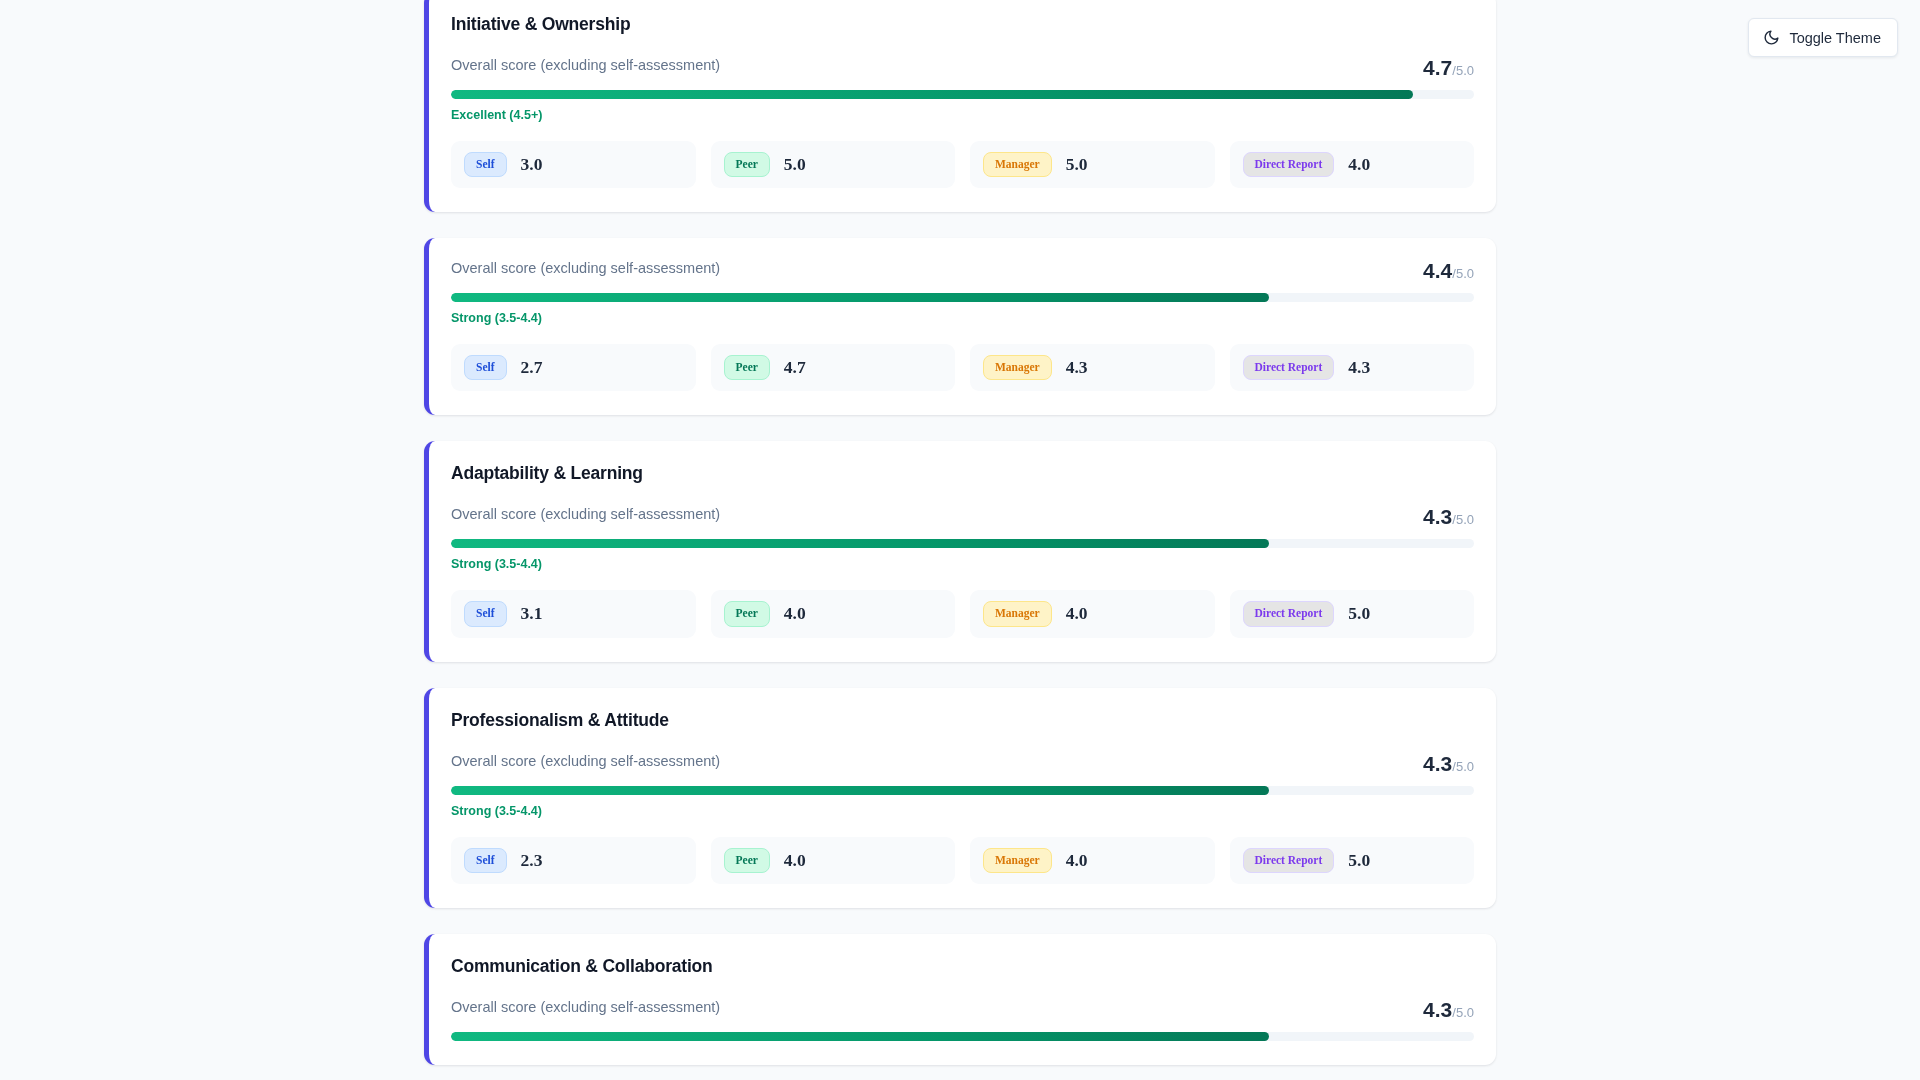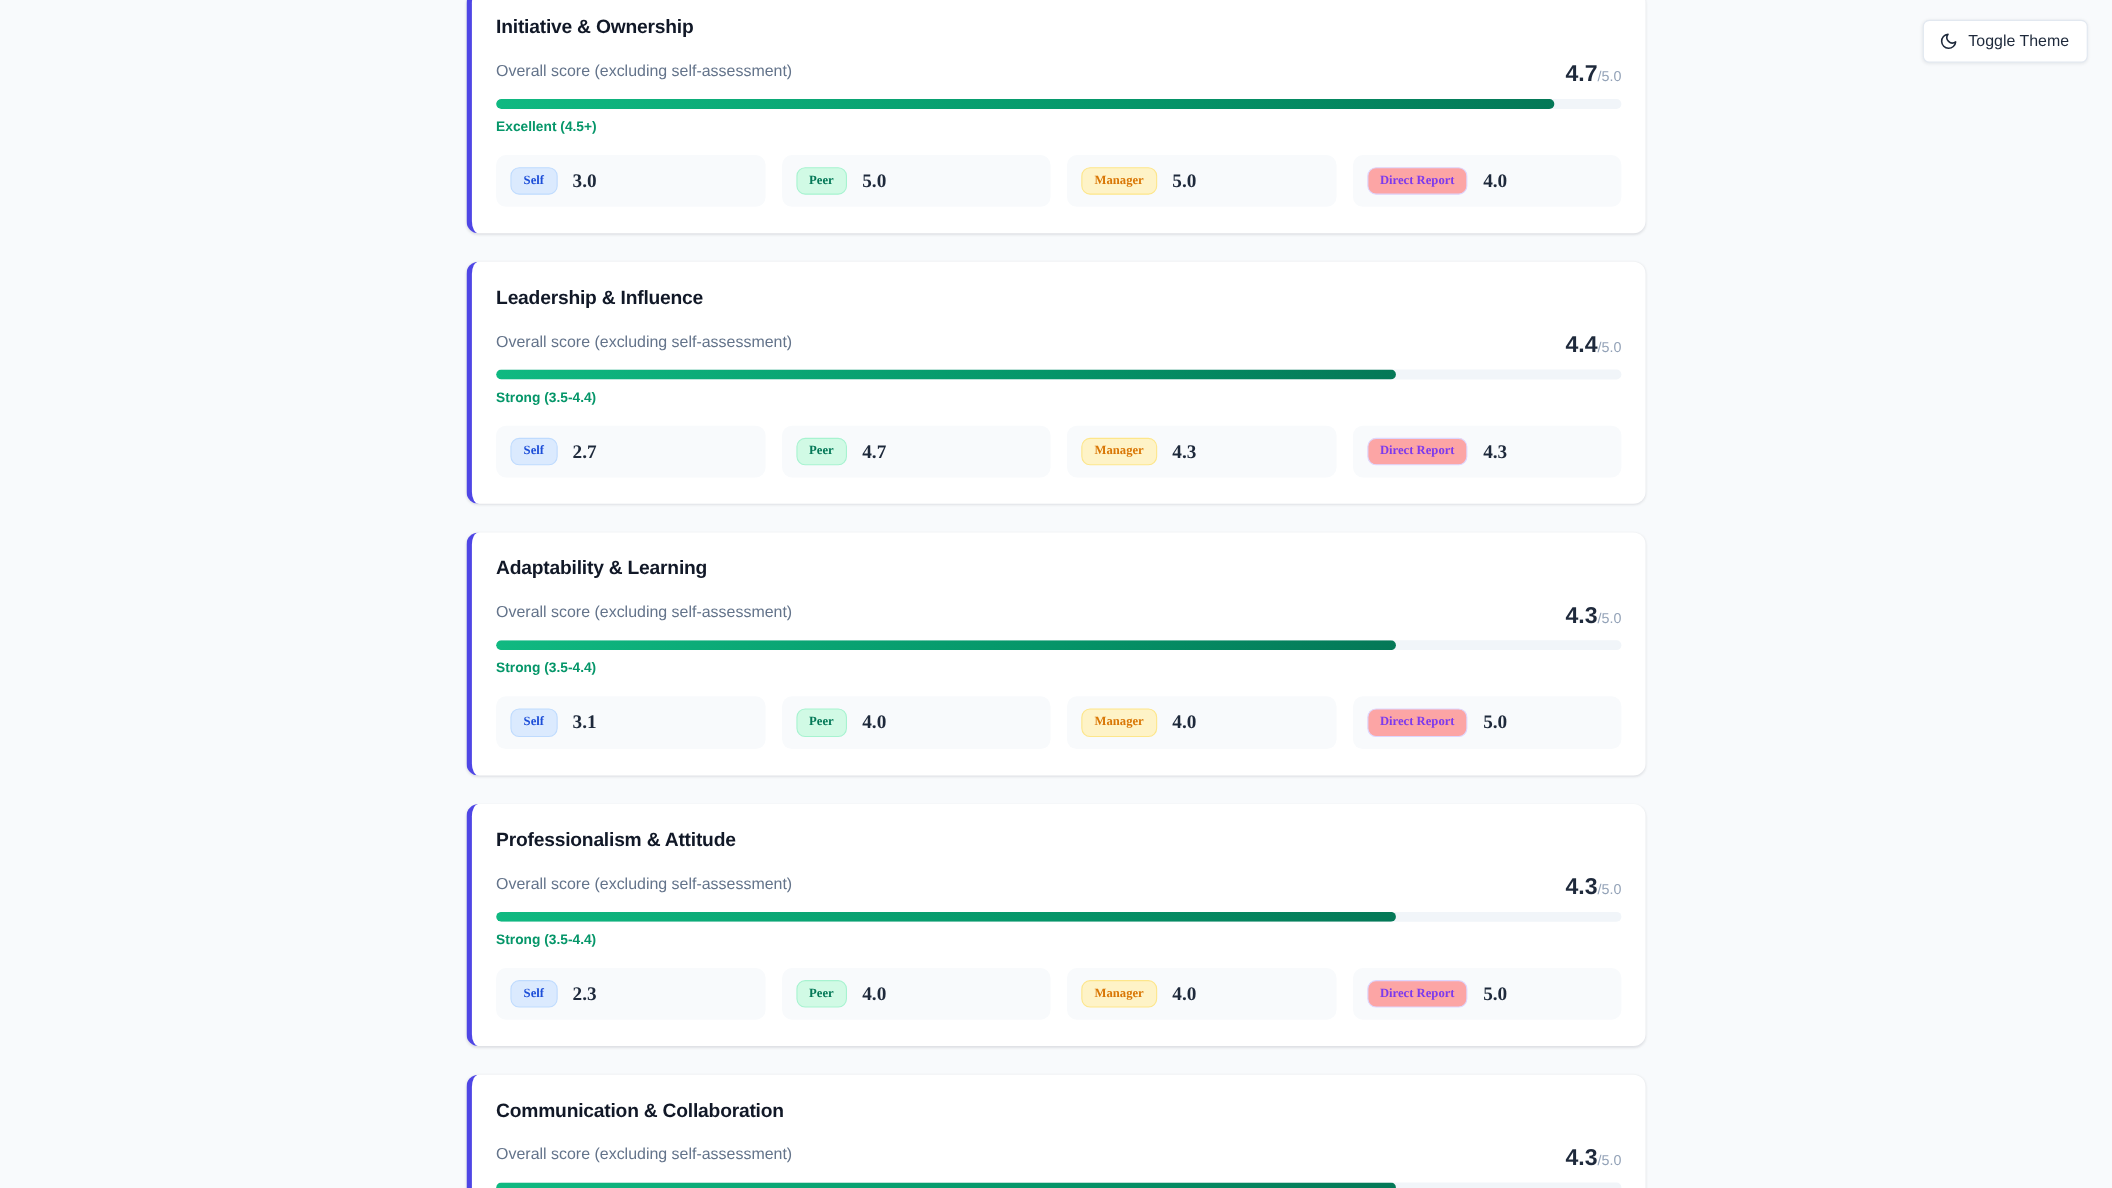--- a/index.html
+++ b/index.html
@@ -148,21 +148,21 @@
     font-weight: bold;
     padding: 5px 11px;
     border-radius: 8px;
     border: 1px solid transparent;
     white-space: nowrap;
     line-height: 1.15;
   }
   .chip.self        { background: #dbeafe; border-color: #bfdbfe; color: #1d4ed8; }
   .chip.peer        { background: #d1fae5; border-color: #a7f3d0; color: #047857; }
   .chip.manager     { background: #fef3c7; border-color: #fde68a; color: #d97706; text-align: right; }
-  .chip.directreport{ background: #fca5a5; border-color: #ddd6fe; color: #7c3aed; }
+  .chip.directreport{ background: #e5e5e5; border-color: #ddd6fe; color: #7c3aed; }
 
   .rater-value {
     font-size: 17.5px;
     font-weight: bold;
     color: #1e293b;
     line-height: 1;
   }
 </style>
 </head>
 <body>
@@ -192,21 +192,20 @@
             <span class="chip manager">Manager</span>
             <span class="rater-value">5.0</span>
           </div>
           <div class="rater">
             <span class="chip directreport">Direct Report</span>
             <span class="rater-value">4.0</span>
           </div>
         </div>
       </div>
       <div class="card">
-        <div class="card-title">Leadership &amp; Influence</div>
         <div class="score-row">
           <div class="score-caption">Overall score (excluding self-assessment)</div>
           <div class="score-value"><span>4.4</span><span class="denom">/5.0</span></div>
         </div>
         <div class="bar-track">
           <div class="bar-fill" style="width: 80%;"></div>
         </div>
         <div class="bar-label">Strong (3.5-4.4)</div>
         <div class="raters">
           <div class="rater">

